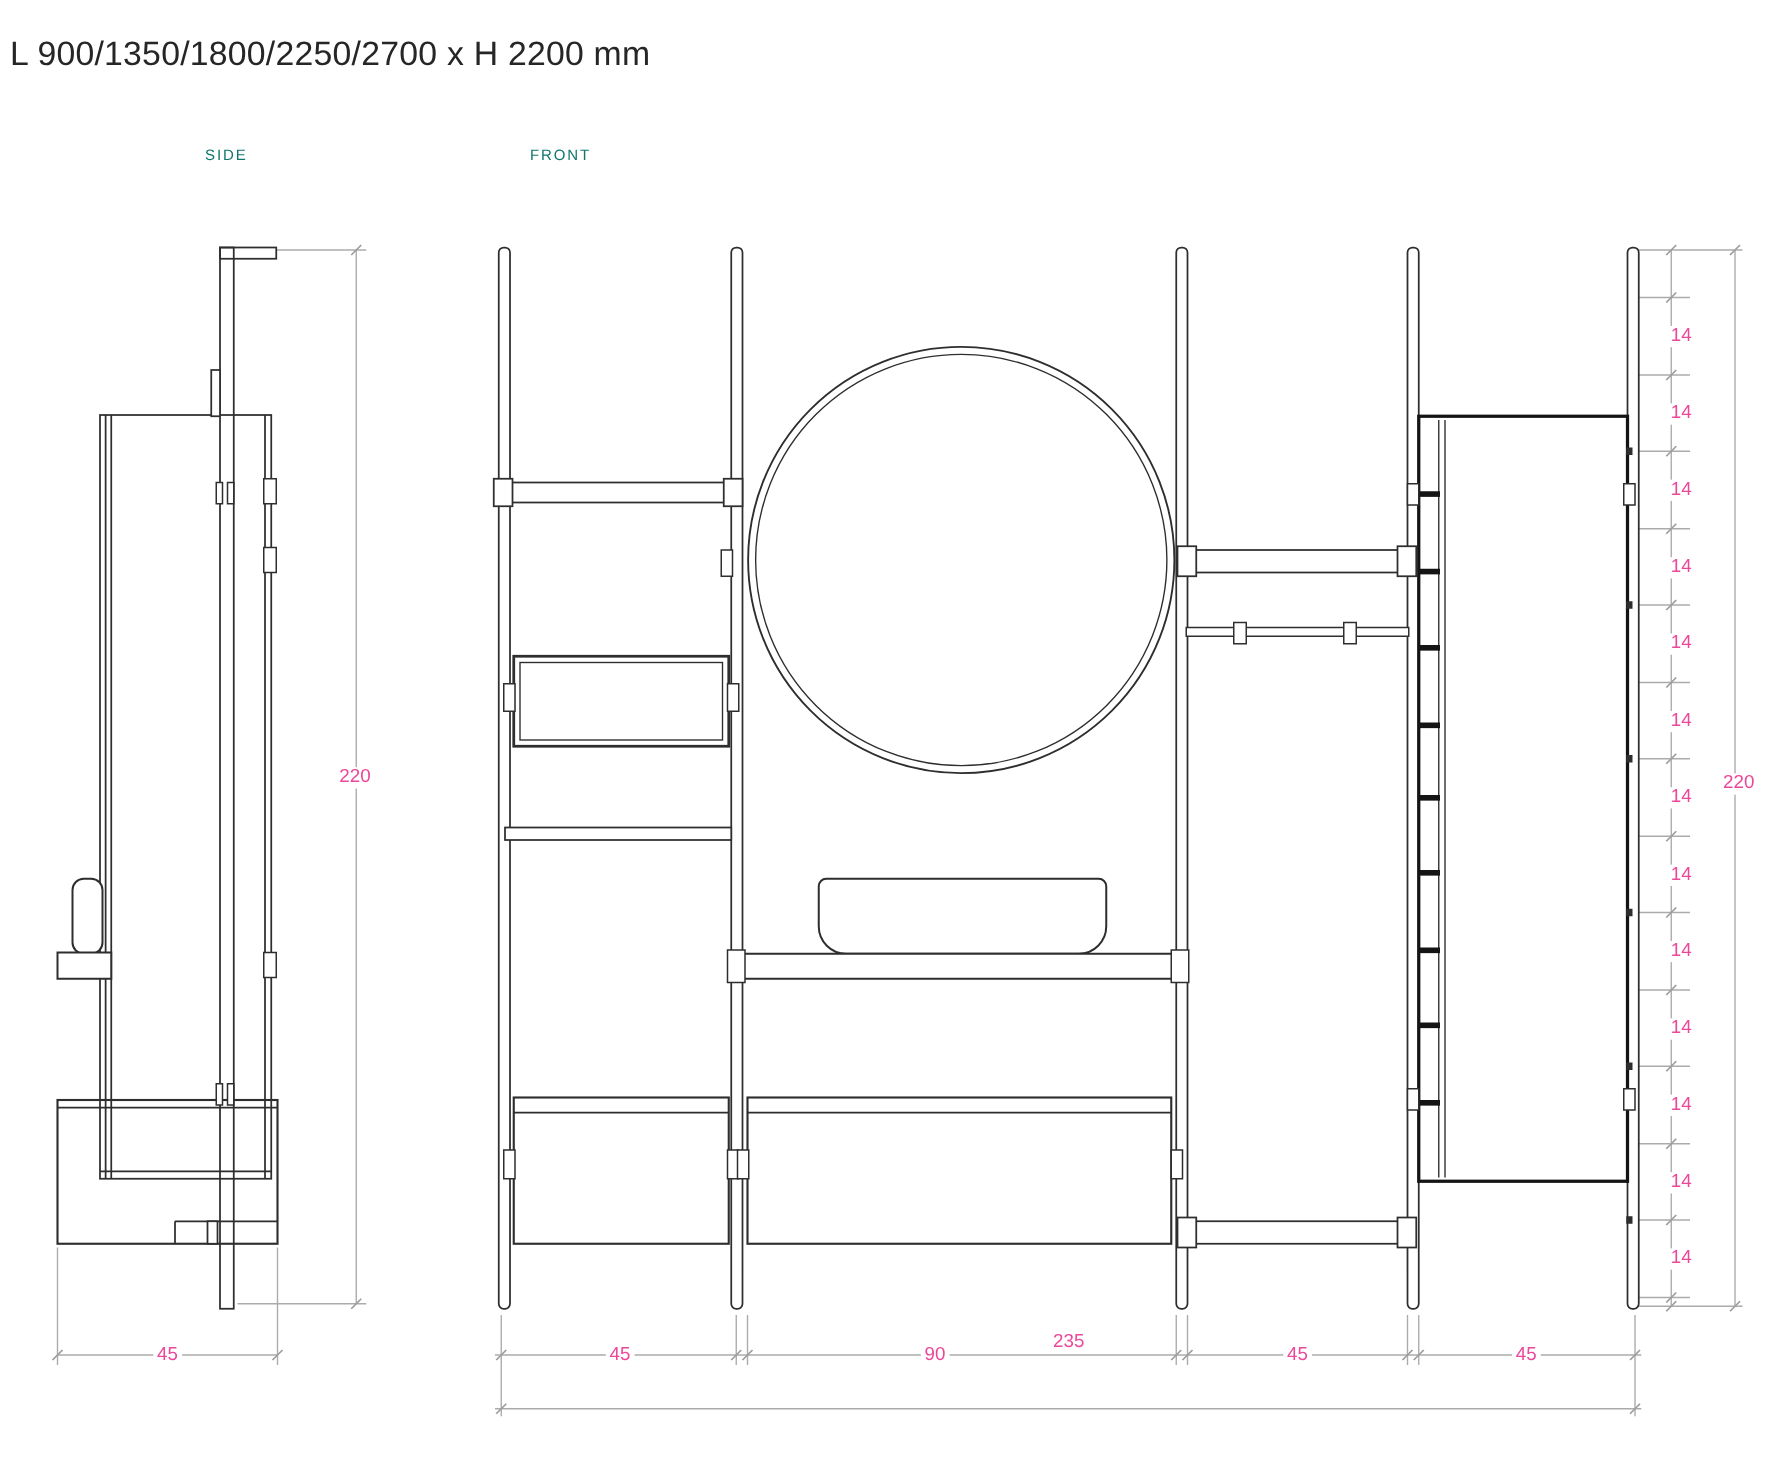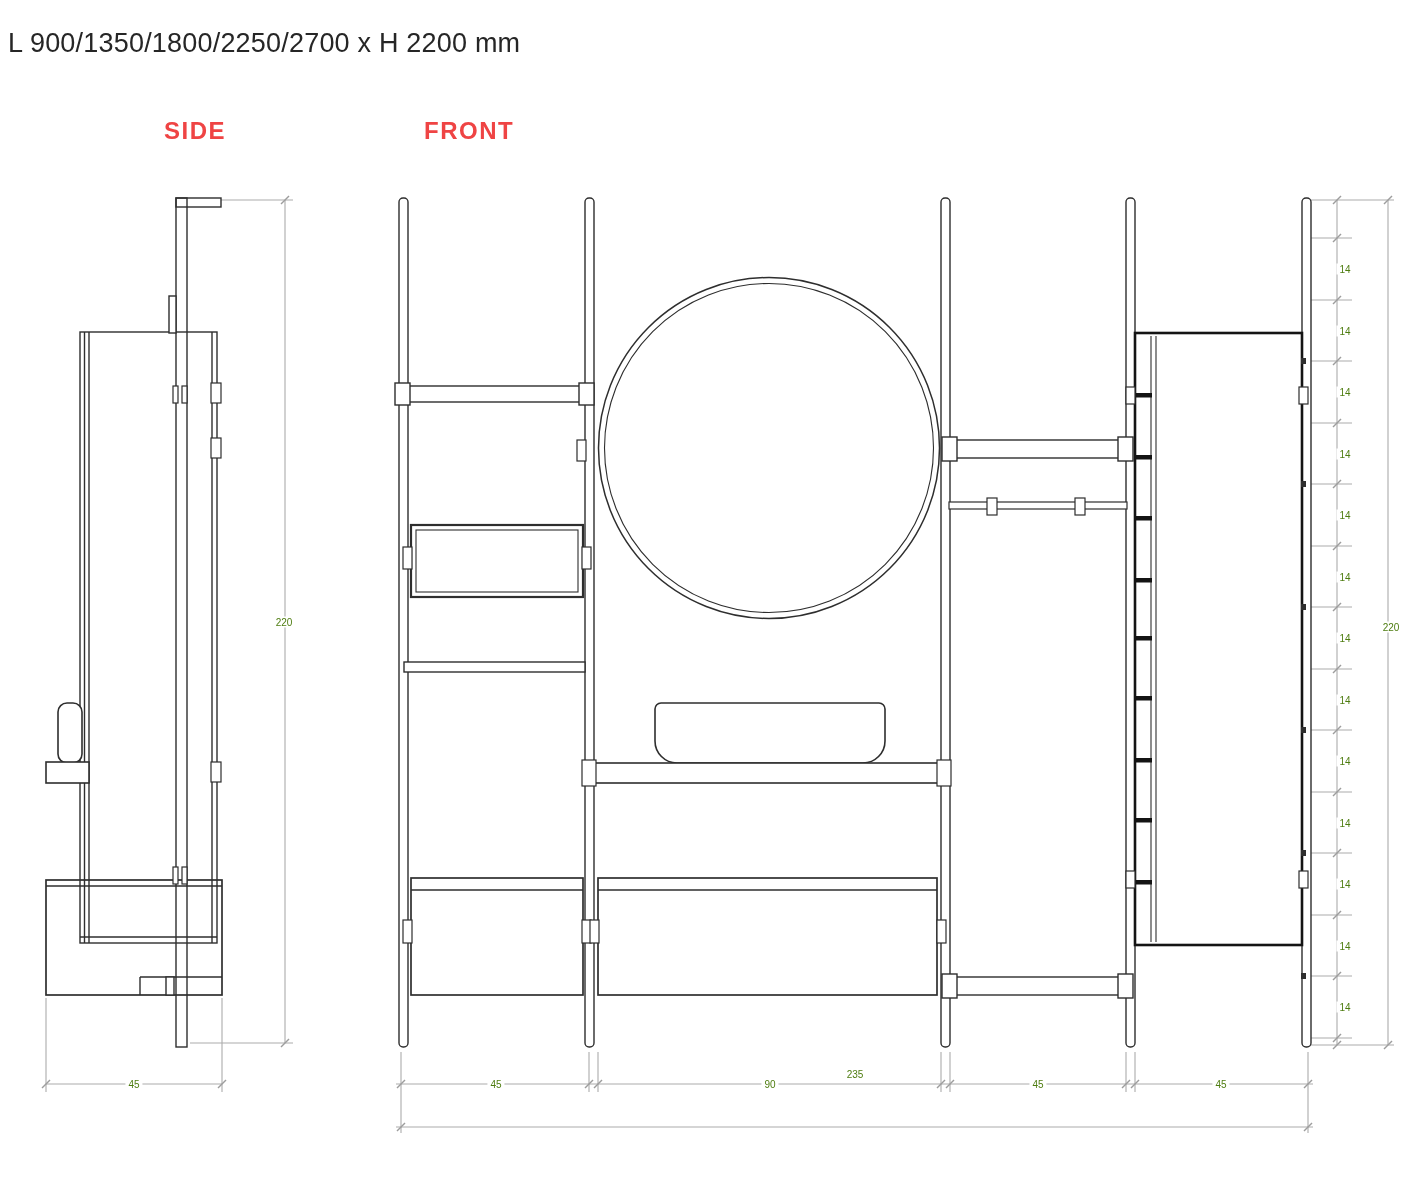--- a/index.html
+++ b/index.html
@@ -1,24 +1,24 @@
 <!DOCTYPE html>
 <html><head>
 <meta charset="utf-8">
 <style>
   html,body{margin:0;padding:0;background:#fff;}
   #stage{position:relative;width:1419px;height:1182px;background:#ffffff;overflow:hidden;
          font-family:"Liberation Sans",sans-serif;}
   #drawing{position:absolute;left:0;top:0;}
   .page-title{position:absolute;left:8px;top:28px;font-size:27px;color:#262626;letter-spacing:.2px;}
-  .view-label{position:absolute;font-size:24px;color:#ef4444;letter-spacing:1.5px;font-weight:bold;}
+  .view-label{position:absolute;font-size:12px;color:#0f766e;letter-spacing:1.5px;}
   #side-label{left:164px;top:117px;}
   #front-label{left:424px;top:117px;}
   .dim-label{position:absolute;transform:translate(-50%,-50%);background:#ffffff;
-             color:#4d7c0f;font-size:10px;line-height:1.1;padding:0 3px;white-space:nowrap;}
+             color:#ec4899;font-size:15px;line-height:1.1;padding:0 3px;white-space:nowrap;}
 </style>
 </head>
 <body>
 
 <div id="stage">
 
   <svg id="drawing" width="1419" height="1182" viewBox="0 0 1419 1182">
 
     <g stroke="#ababab" stroke-width="1.1" fill="none">
 
@@ -217,21 +217,21 @@
   </svg>
 
   <div class="page-title">L 900/1350/1800/2250/2700 x H 2200 mm</div>
   <div id="side-label" class="view-label">SIDE</div>
   <div id="front-label" class="view-label">FRONT</div>
 
   <div class="dim-label" style="left:134px;top:1084px;">45</div>
   <div class="dim-label" style="left:284px;top:622px;">220</div>
 
   <div class="dim-label" style="left:496px;top:1084px;">45</div>
-  <div class="dim-label" style="left:770px;top:1084px;">90</div>
+  <div class="dim-label" style="left:748px;top:1084px;">90</div>
   <div class="dim-label" style="left:1038px;top:1084px;">45</div>
   <div class="dim-label" style="left:1221px;top:1084px;">45</div>
   <div class="dim-label" style="left:855px;top:1074px;">235</div>
   <div class="dim-label" style="left:1391px;top:627px;">220</div>
 
   <div class="dim-label" style="left:1345px;top:269px;">14</div>
   <div class="dim-label" style="left:1345px;top:331px;">14</div>
   <div class="dim-label" style="left:1345px;top:392px;">14</div>
   <div class="dim-label" style="left:1345px;top:454px;">14</div>
   <div class="dim-label" style="left:1345px;top:515px;">14</div>

